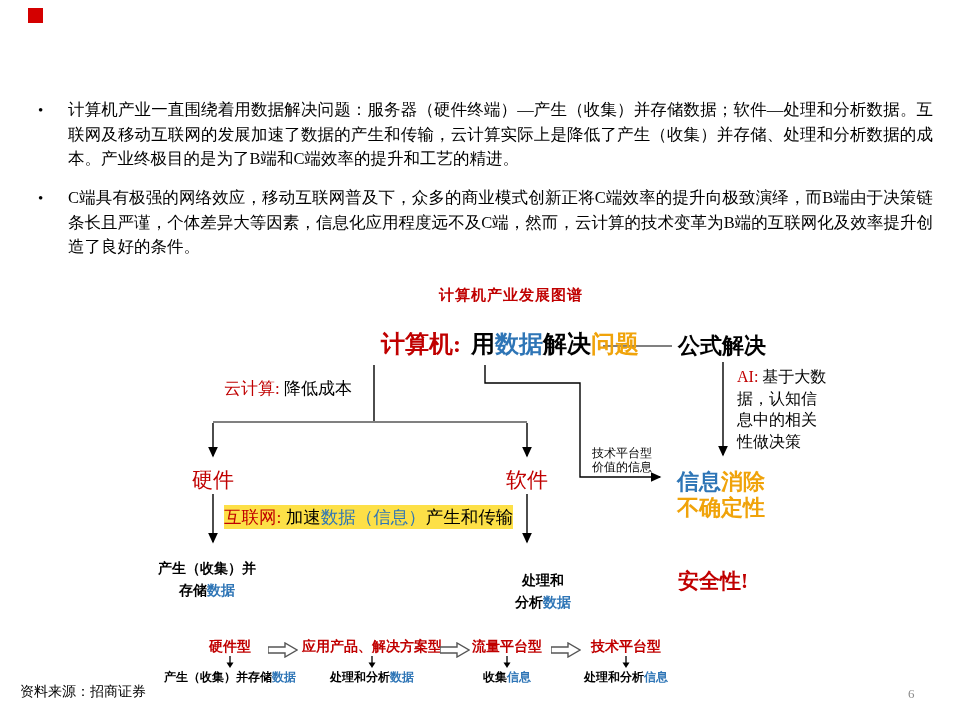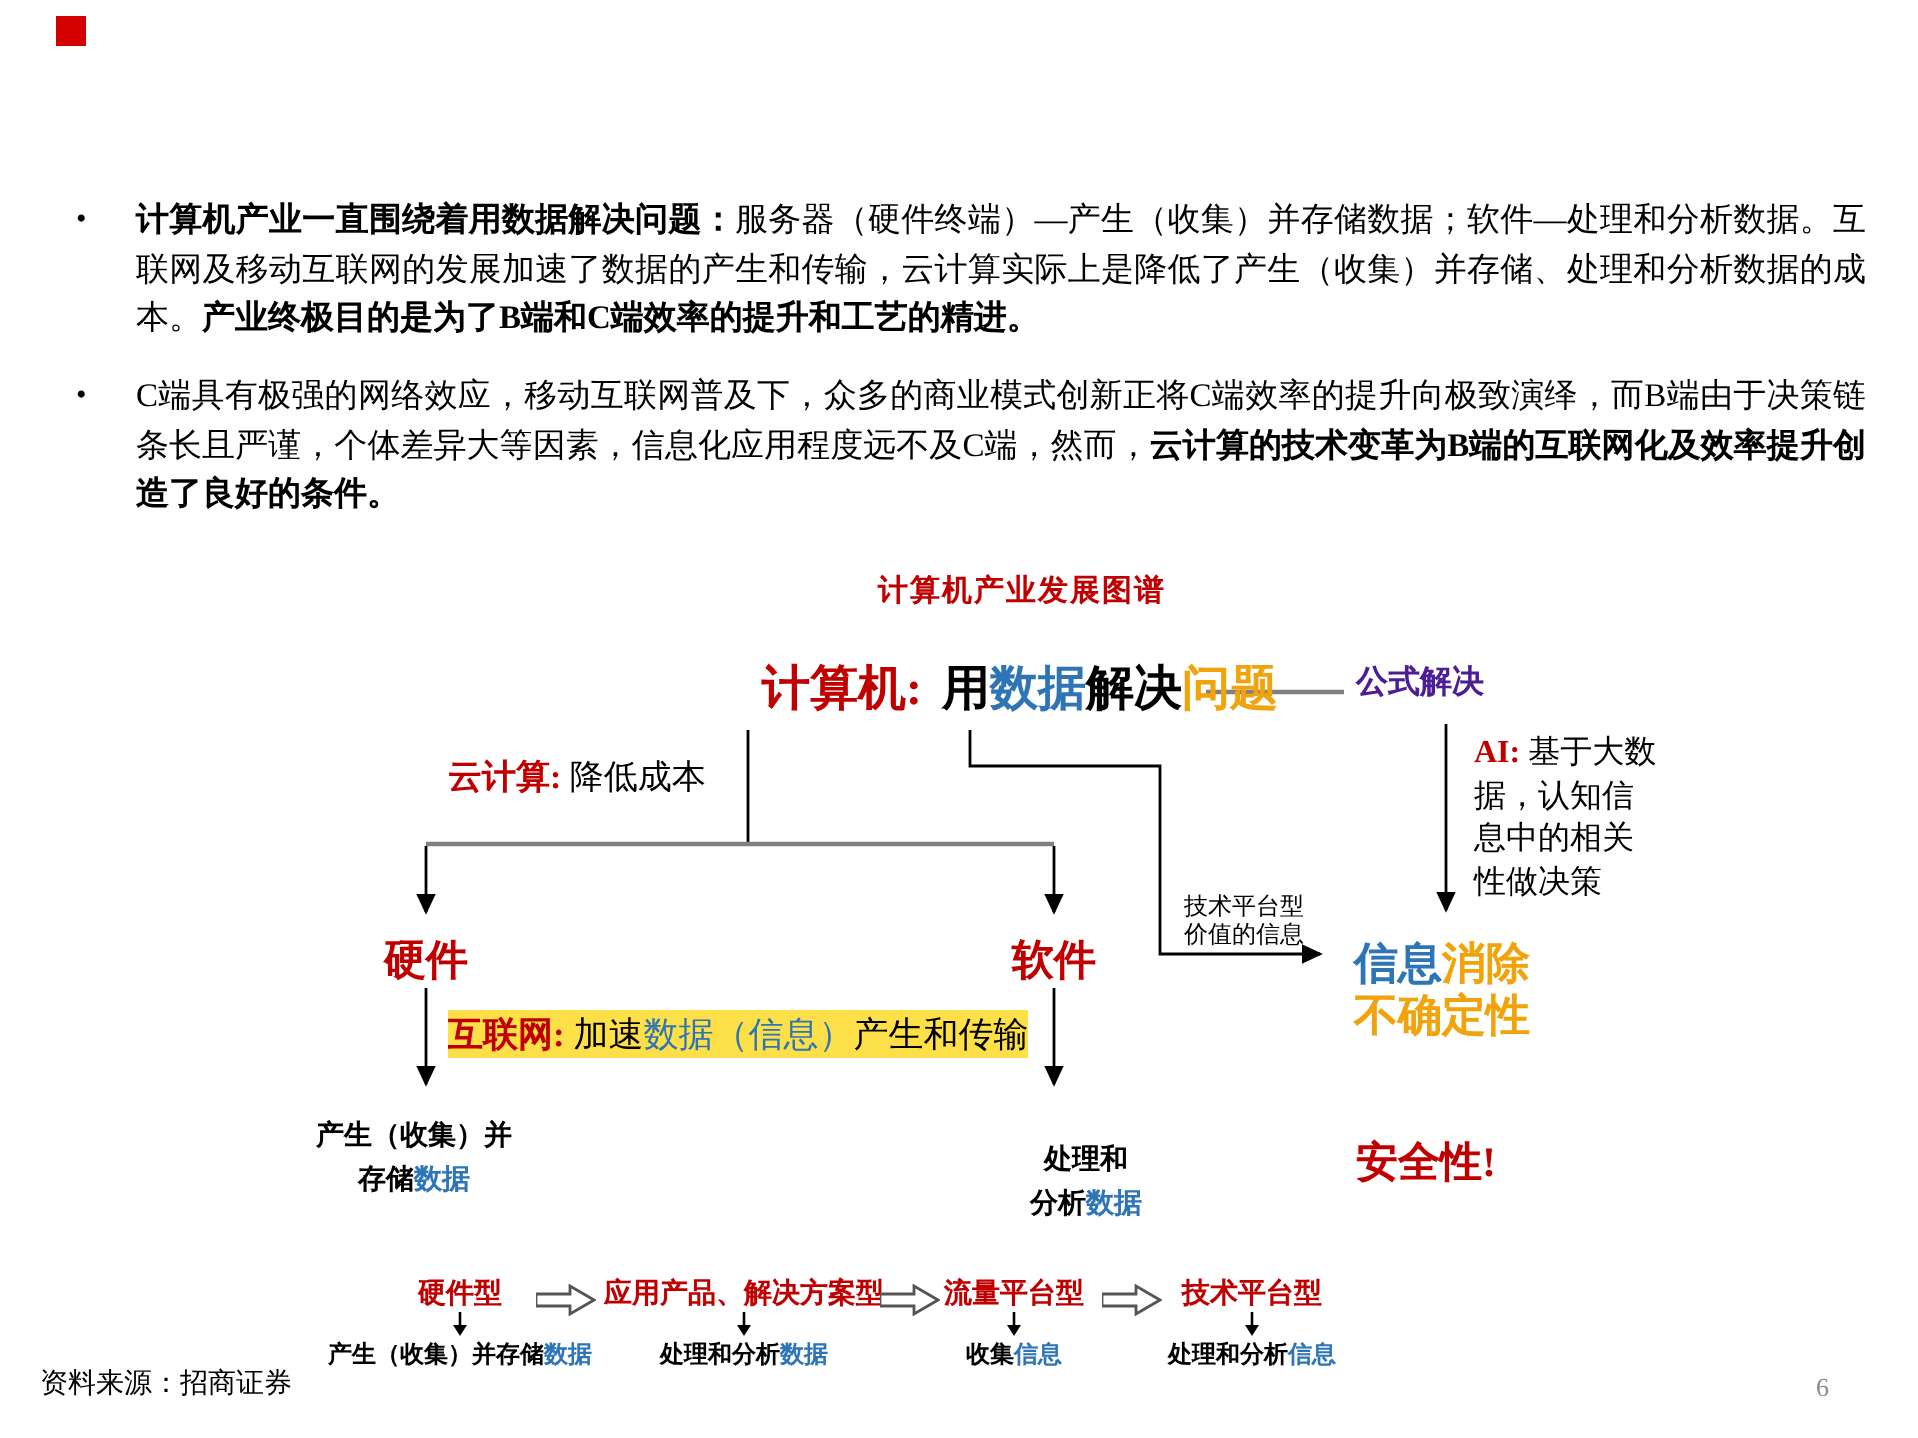--- a/index.html
+++ b/index.html
@@ -5,42 +5,42 @@
   html,body{margin:0;padding:0;}
   body{
     width:959px;height:719px;position:relative;background:#ffffff;
     font-family:"Liberation Serif","DejaVu Serif",serif;
     color:#000;overflow:hidden;
   }
   .abs{position:absolute;}
   .red{color:#c00000;}
   .blue{color:#2e75b6;}
   .orange{color:#f0a30a;}
-  .bold{font-weight:bold;}
+  .bold{font-weight:normal;}
   
   #logo{left:28px;top:8px;width:15px;height:15px;background:#d40000;}
   
   .bullet{left:38px;width:900px;display:flex;font-size:16.5px;line-height:24.5px;}
   .bullet .dot{width:30px;flex:0 0 30px;font-size:15px;}
   .bullet .txt{width:865px;text-align:justify;}
   #bullet1{top:98px;}
   #bullet2{top:186px;}
   
   #dgm-title{left:383px;top:286px;width:200px;text-align:right;
     font-size:15px;font-weight:bold;color:#c00000;letter-spacing:1px;}
   
   #heading{left:337px;top:328px;font-size:24px;font-weight:bold;white-space:nowrap;margin-left:44px;}
   #heading .sp{display:inline-block;width:10px;}
-  #formula{left:678px;top:331px;font-size:16px;font-weight:bold;color:#4c1d95;white-space:nowrap;}
+  #formula{left:678px;top:331px;font-size:22px;font-weight:bold;color:#000000;white-space:nowrap;}
   
   #cloud{left:224px;top:377px;font-size:17px;white-space:nowrap;}
   
   #ai{left:737px;top:366px;width:92px;font-size:16px;line-height:21.5px;word-break:break-all;}
   
-  .node{font-size:21px;font-weight:bold;color:#c00000;transform:translateX(-50%);white-space:nowrap;}
+  .node{font-size:21px;font-weight:normal;color:#c00000;transform:translateX(-50%);white-space:nowrap;}
   #hardware{left:213px;top:466px;}
   #software{left:527px;top:466px;}
   
   #internet{left:224px;top:505px;font-size:17.5px;white-space:nowrap;background:#fde047;}
   
   .result{transform:translateX(-50%);text-align:center;font-size:14px;line-height:22px;
     font-weight:600;white-space:nowrap;}
   #hw-result{left:207px;top:558px;}
   #sw-result{left:543px;top:558px;margin-top:12px;}
   

